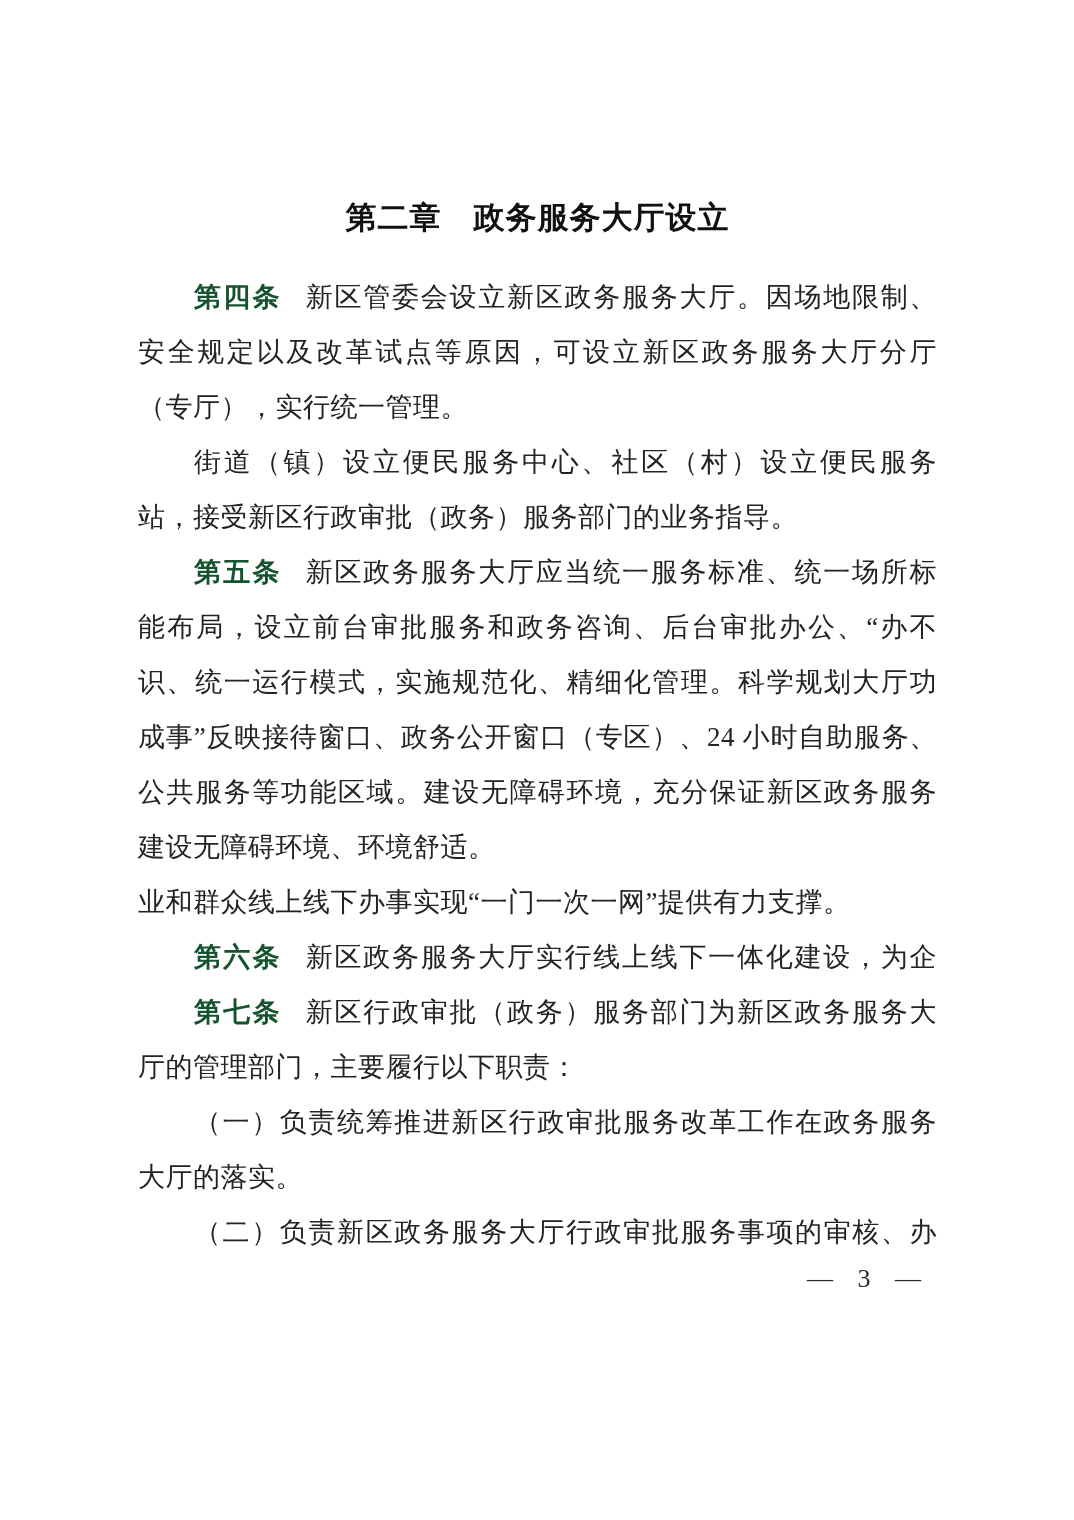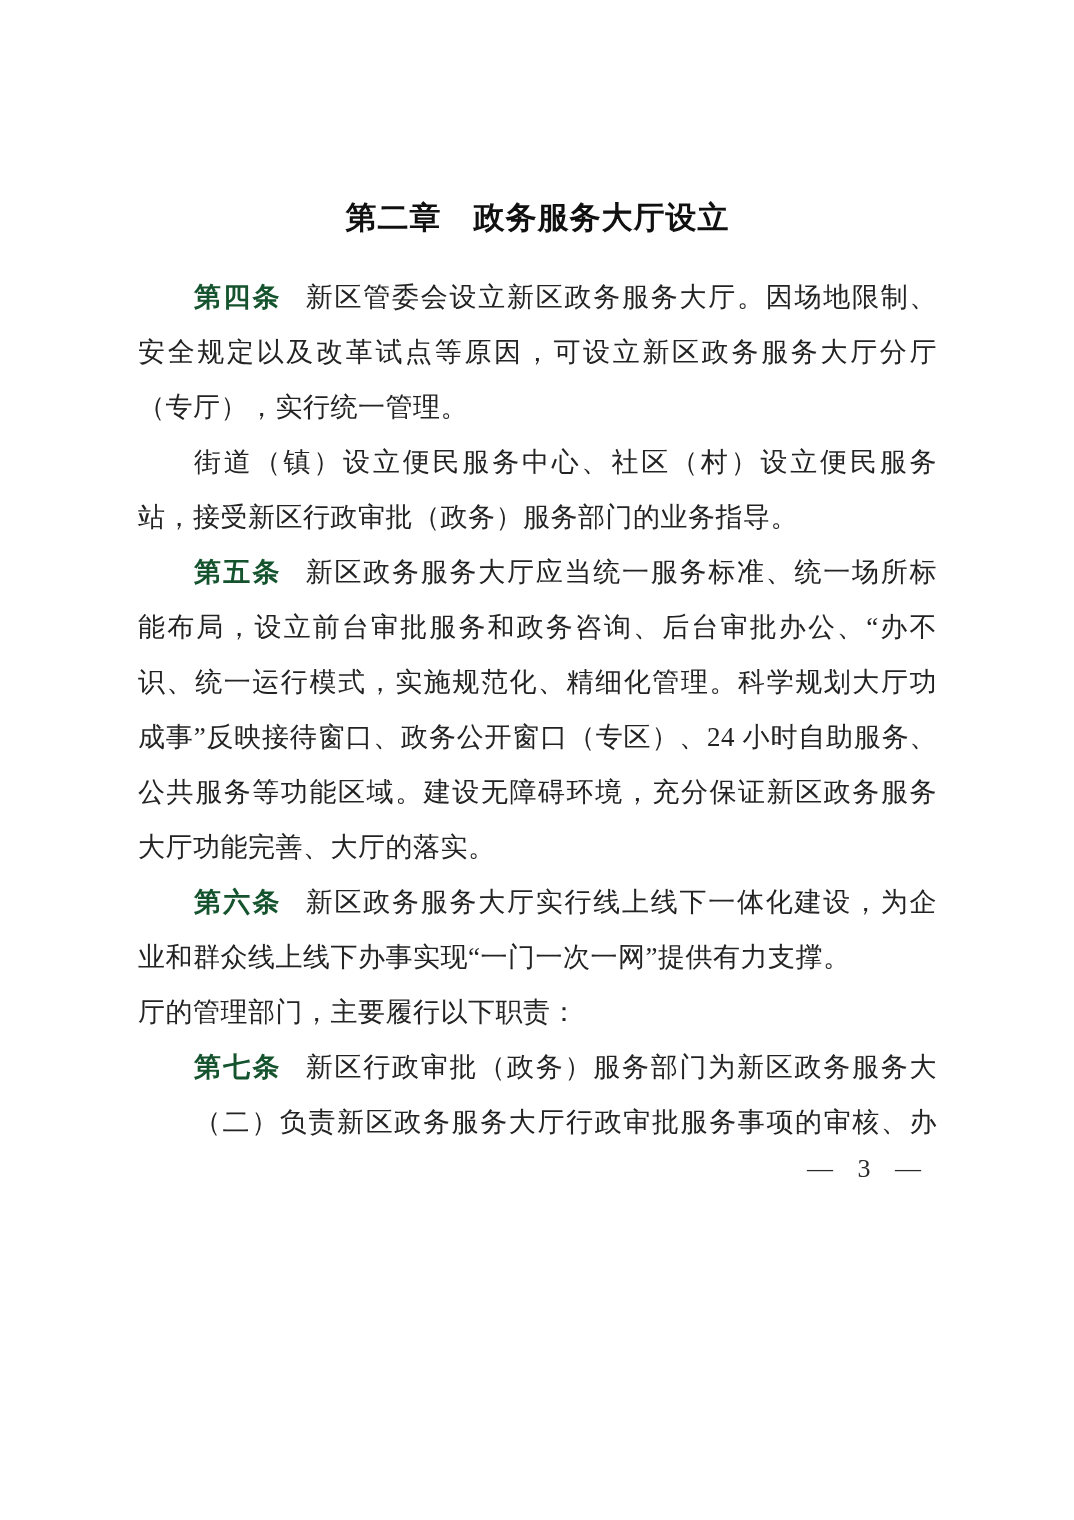--- a/index.html
+++ b/index.html
@@ -75,34 +75,38 @@
     <div class="line indent">街道（镇）设立便民服务中心、社区（村）设立便民服务</div>
     <div class="line last">站，接受新区行政审批（政务）服务部门的业务指导。</div>
   </div>
 
   <div>
     <div class="line indent"><span class="art-label">第五条</span><span>新区政务服务大厅应当统一服务标准、统一场所标</span></div>
     <div class="line">能布局，设立前台审批服务和政务咨询、后台审批办公、“办不</div>
     <div class="line">识、统一运行模式，实施规范化、精细化管理。科学规划大厅功</div>
     <div class="line">成事”反映接待窗口、政务公开窗口（专区）、24 小时自助服务、</div>
     <div class="line">公共服务等功能区域。建设无障碍环境，充分保证新区政务服务</div>
-    <div class="line last">大厅功能完善、大厅的落实。</div>
+    <div class="line last">建设无障碍环境、环境舒适。</div>
   </div>
 
   <div>
+    <div class="line last">业和群众线上线下办事实现“一门一次一网”提供有力支撑。</div>
     <div class="line indent"><span class="art-label">第六条</span><span>新区政务服务大厅实行线上线下一体化建设，为企</span></div>
-    <div class="line last">业和群众线上线下办事实现“一门一次一网”提供有力支撑。</div>
   </div>
 
 
   <div>
+    <div class="line indent"><span class="art-label">第七条</span><span>新区行政审批（政务）服务部门为新区政务服务大</span></div>
     <div class="line last">厅的管理部门，主要履行以下职责：</div>
-    <div class="line indent"><span class="art-label">第七条</span><span>新区行政审批（政务）服务部门为新区政务服务大</span></div>
   </div>
 
+  <div>
+    <div class="line indent">（一）负责统筹推进新区行政审批服务改革工作在政务服务</div>
+    <div class="line last">大厅的落实。</div>
+  </div>
 
   <div>
     <div class="line indent">（二）负责新区政务服务大厅行政审批服务事项的审核、办</div>
   </div>
 
   <div class="page-number">— 3 —</div>
 
 </div>
 
 </body></html>

